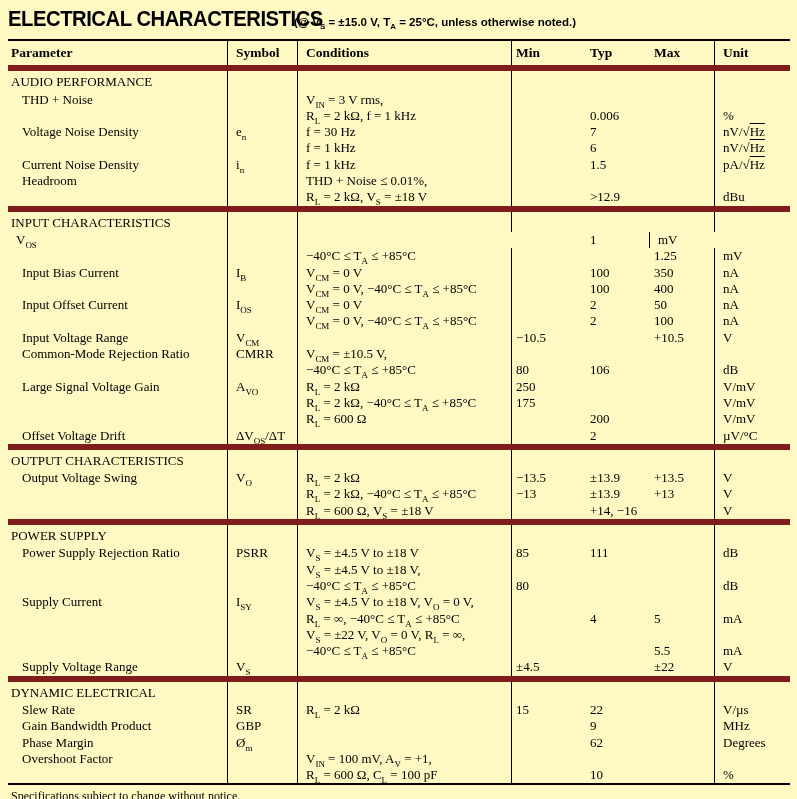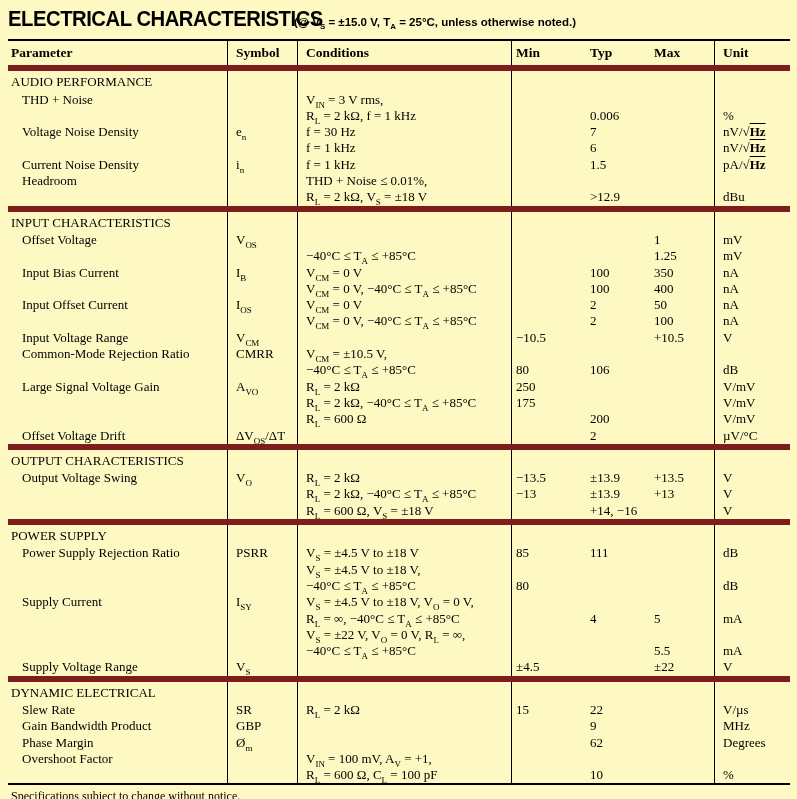--- a/index.html
+++ b/index.html
@@ -40,21 +40,21 @@
   }
   .c0 { padding-left: 14px; }
   .c3, .c4, .c5 { padding-left: 4px; }
   .c0, .c1, .c2, .c5 { border-right: 1px solid #000; }
   .hrow .cell { font-weight: bold; font-size: 13.5px; padding-top: 4px; padding-bottom: 4px; }
   .hrow .c0 { padding-left: 3px; }
   .row.sec { border-top: 6px solid #7f1d1d; }
   .row.sec .cell { padding-top: 3px; padding-bottom: 1px; }
   .row.sec .c0 { padding-left: 3px; }
   sub { font-size: 69%; line-height: 0; }
-  .ovl { text-decoration: overline; font-weight: bold; }
+  .ovl { text-decoration: overline; }
   
   .footer {
     margin-top: 4px;
     border-bottom: 1px solid #000;
     padding: 1px 0 11px 3px;
   }
   .footer-text { font-size: 12px; line-height: 13px; }
 </style>
 </head>
 <body>
@@ -154,21 +154,20 @@
         <div class="row sec">
           <div class="cell c0">INPUT CHARACTERISTICS</div>
           <div class="cell c1"></div>
           <div class="cell c2"></div>
           <div class="cell c3"></div>
           <div class="cell c4"></div>
           <div class="cell c5"></div>
           <div class="cell c6"></div>
         </div>
         <div class="row">
-          <div class="cell c0">Offset Voltage</div>
           <div class="cell c1">V<sub>OS</sub></div>
           <div class="cell c2"></div>
           <div class="cell c3"></div>
           <div class="cell c4"></div>
           <div class="cell c5">1</div>
           <div class="cell c6">mV</div>
         </div>
         <div class="row">
           <div class="cell c0"></div>
           <div class="cell c1"></div>

